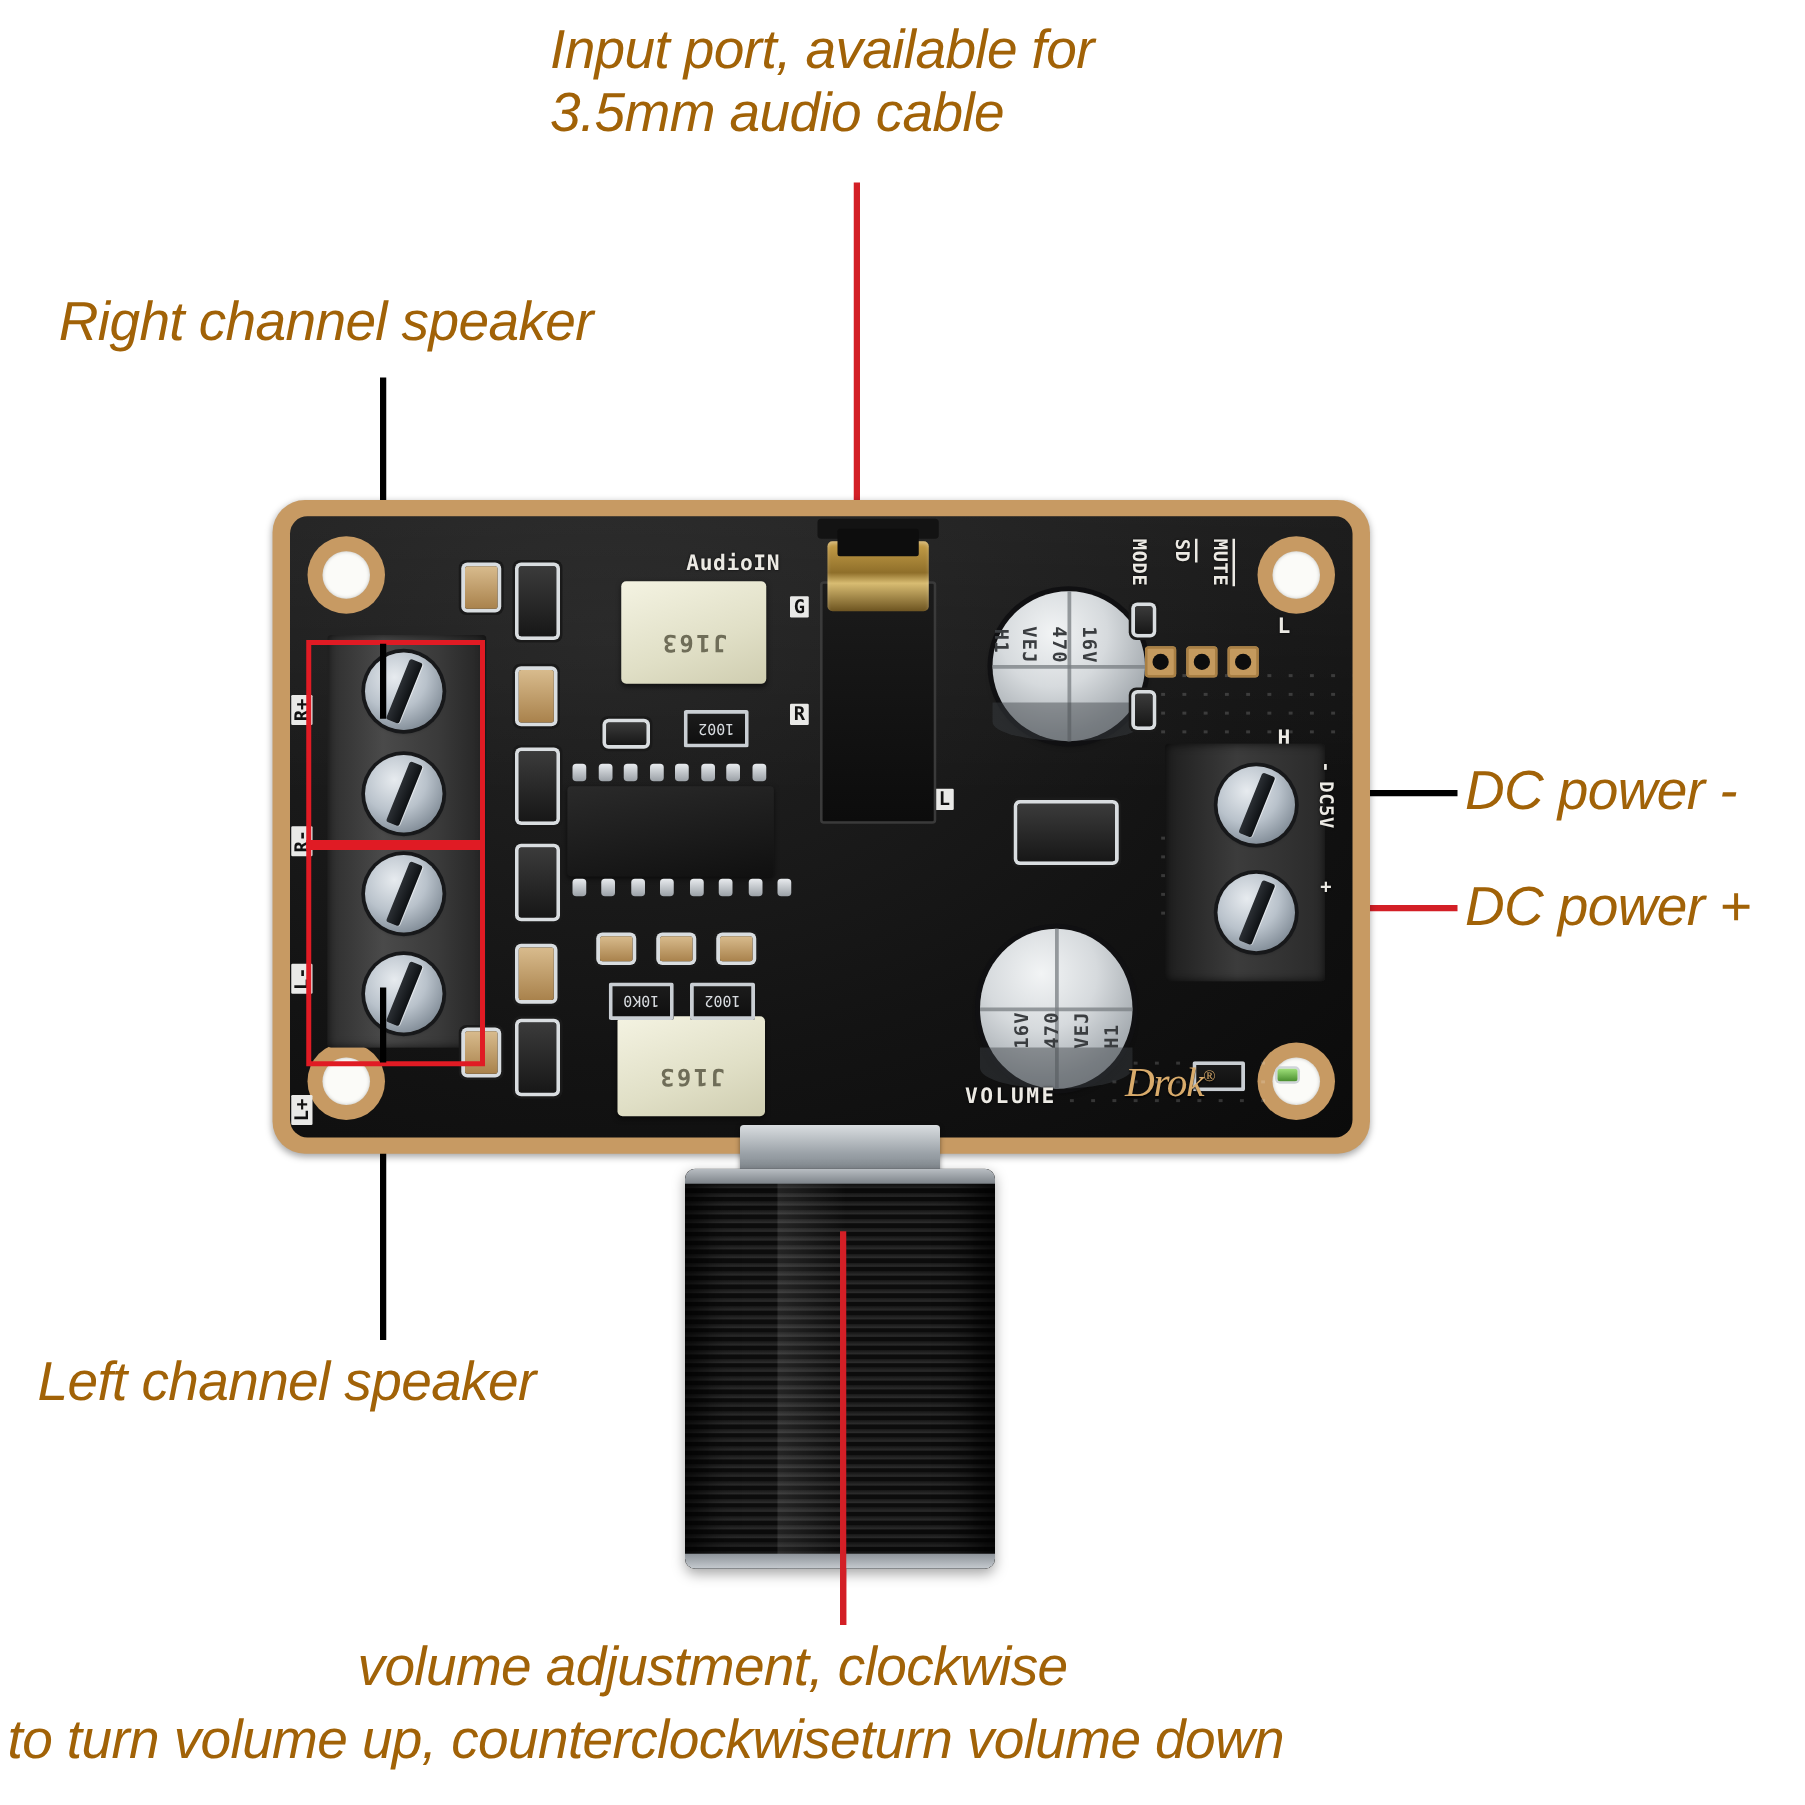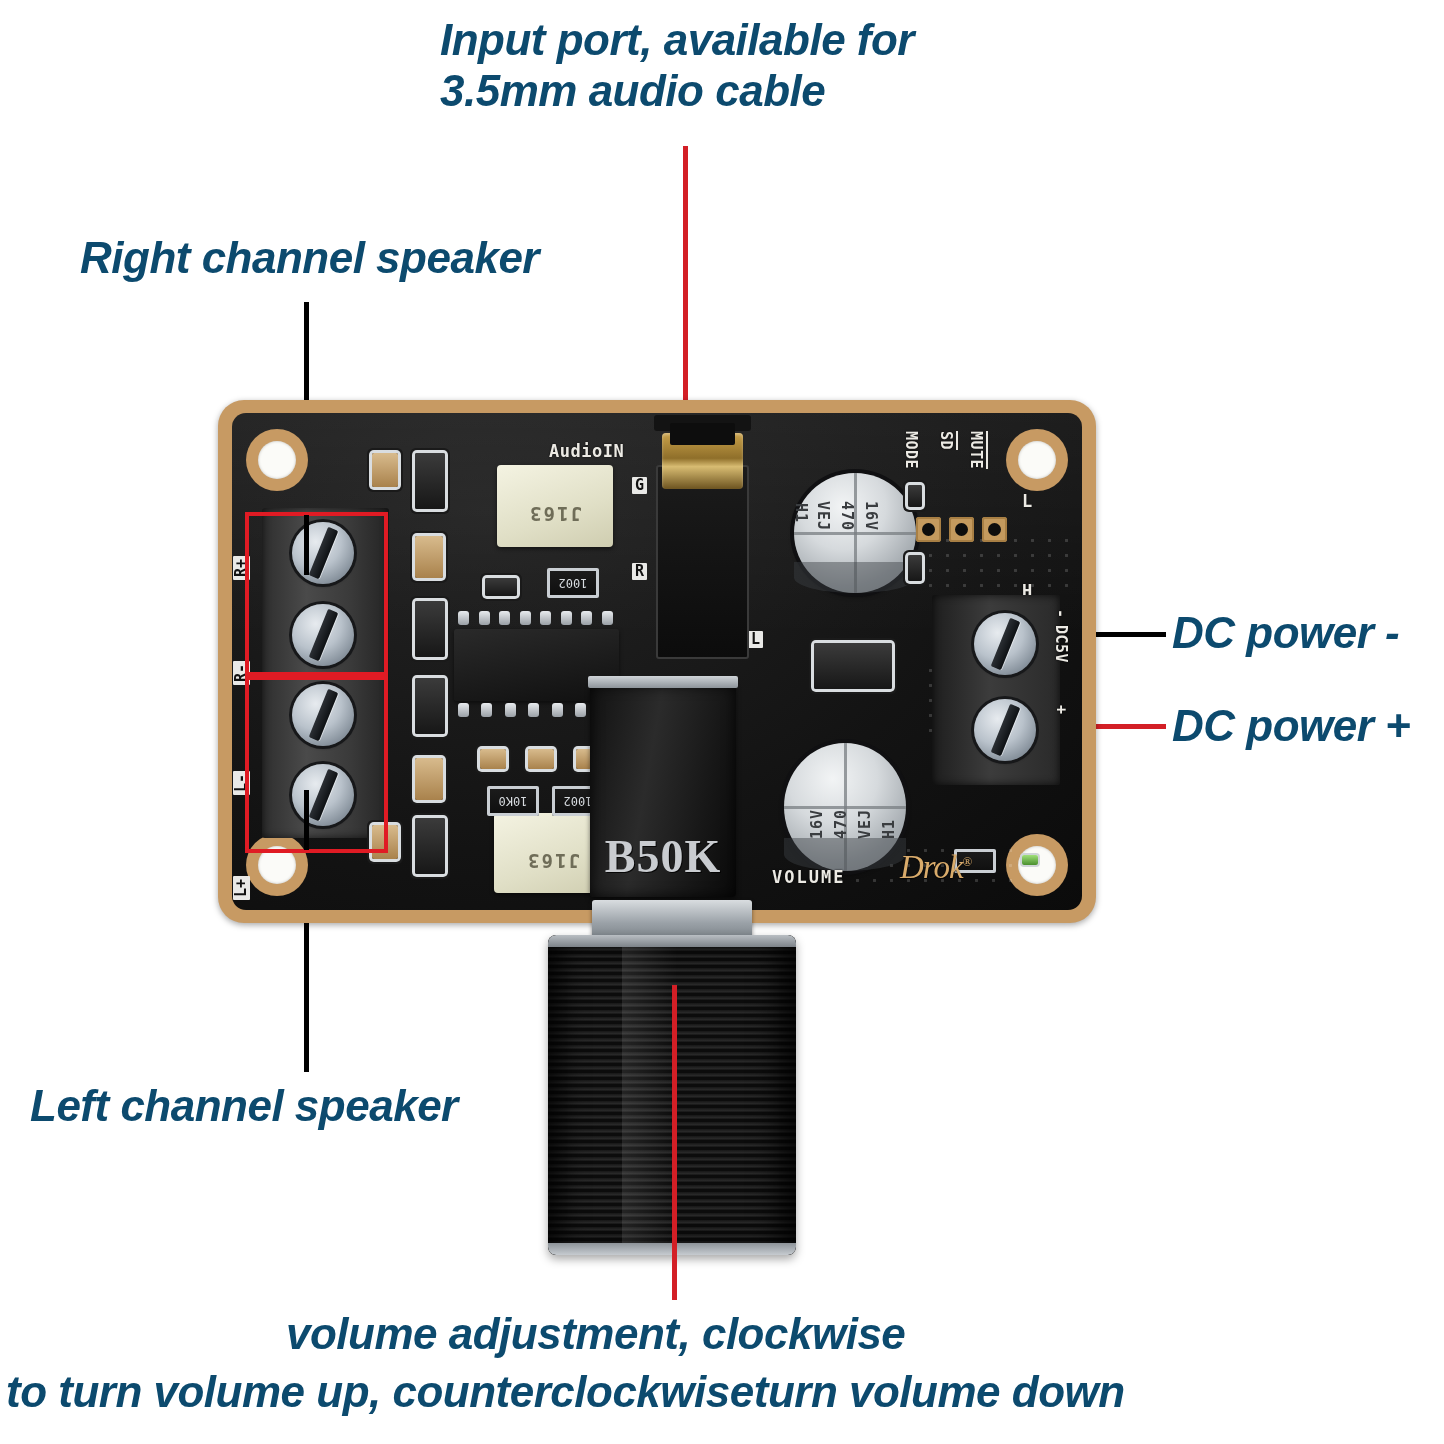--- a/index.html
+++ b/index.html
@@ -2,21 +2,21 @@
 <html><head>
 <meta charset="utf-8">
 <style>
   html,body{margin:0;padding:0;background:#ffffff;}
   body{width:1444px;height:1444px;position:relative;overflow:hidden;
        font-family:"Liberation Sans","DejaVu Sans",sans-serif;}
 
   .stage{position:absolute;left:0;top:0;width:1444px;height:1444px;}
 
   
-  .callout{position:absolute;color:#0c4a6e;font-weight:bold;font-style:italic;
+  .callout{position:absolute;color:#a16207;font-weight:normal;font-style:italic;
            font-size:44px;line-height:1.16;letter-spacing:-0.5px;white-space:pre-line;}
 
   
   .lead{position:absolute;}
   .lead.v{width:5px;}
   .lead.h{height:5px;}
   .lead.black{background:#000;}
   .lead.red{background:#d31f26;}
 
   
@@ -166,21 +166,21 @@
        background:linear-gradient(180deg,#9fe07a,#4a8f2f);box-shadow:0 0 0 2px #cfd4d8;}
 </style>
 </head>
 <body>
 
 <div class="stage">
 
   <div class="callout" style="left:440px;top:14px;width:620px;">Input port, available for
 3.5mm audio cable</div>
 
-  <div class="callout" style="left:47px;top:232px;width:600px;margin-left:33px;">Right channel speaker</div>
+  <div class="callout" style="left:47px;top:232px;width:600px;">Right channel speaker</div>
 
   <div class="callout" style="left:30px;top:1080px;width:600px;">Left channel speaker</div>
 
   <div class="callout" style="left:1172px;top:700px;white-space:nowrap;">DC power +</div>
 
   <div class="callout" style="left:1172px;top:607px;white-space:nowrap;">DC power -</div>
 
   <div class="callout" style="left:286px;top:1308px;white-space:nowrap;">volume adjustment, clockwise</div>
 
   <div class="callout" style="left:6px;top:1366px;white-space:nowrap;">to turn volume up, counterclockwiseturn volume down</div>
@@ -338,24 +338,20 @@
             <span class="slot"></span>
           </div>
         <div class="screw" style="left:42px;top:104px;">
             <span class="slot"></span>
           </div>
       </div>
       <div class="silk rot270" style="left:838px;top:196px;">-</div>
       <div class="silk rot270" style="left:838px;top:212px;">DC5V</div>
       <div class="silk rot270" style="left:838px;top:292px;">+</div>
 
-      <div class="pot" style="left:358px;top:272px;width:146px;height:212px;">
-        <div class="topcap"></div>
-        <div class="b50k">B50K</div>
-      </div>
 
       <div class="silk big" style="left:540px;top:454px;letter-spacing:2px;">VOLUME</div>
 
       <div class="drok" style="left:668px;top:436px;">
         <span>Drok</span><sup>®</sup>
       </div>
 
     </div>
   </div>
 

